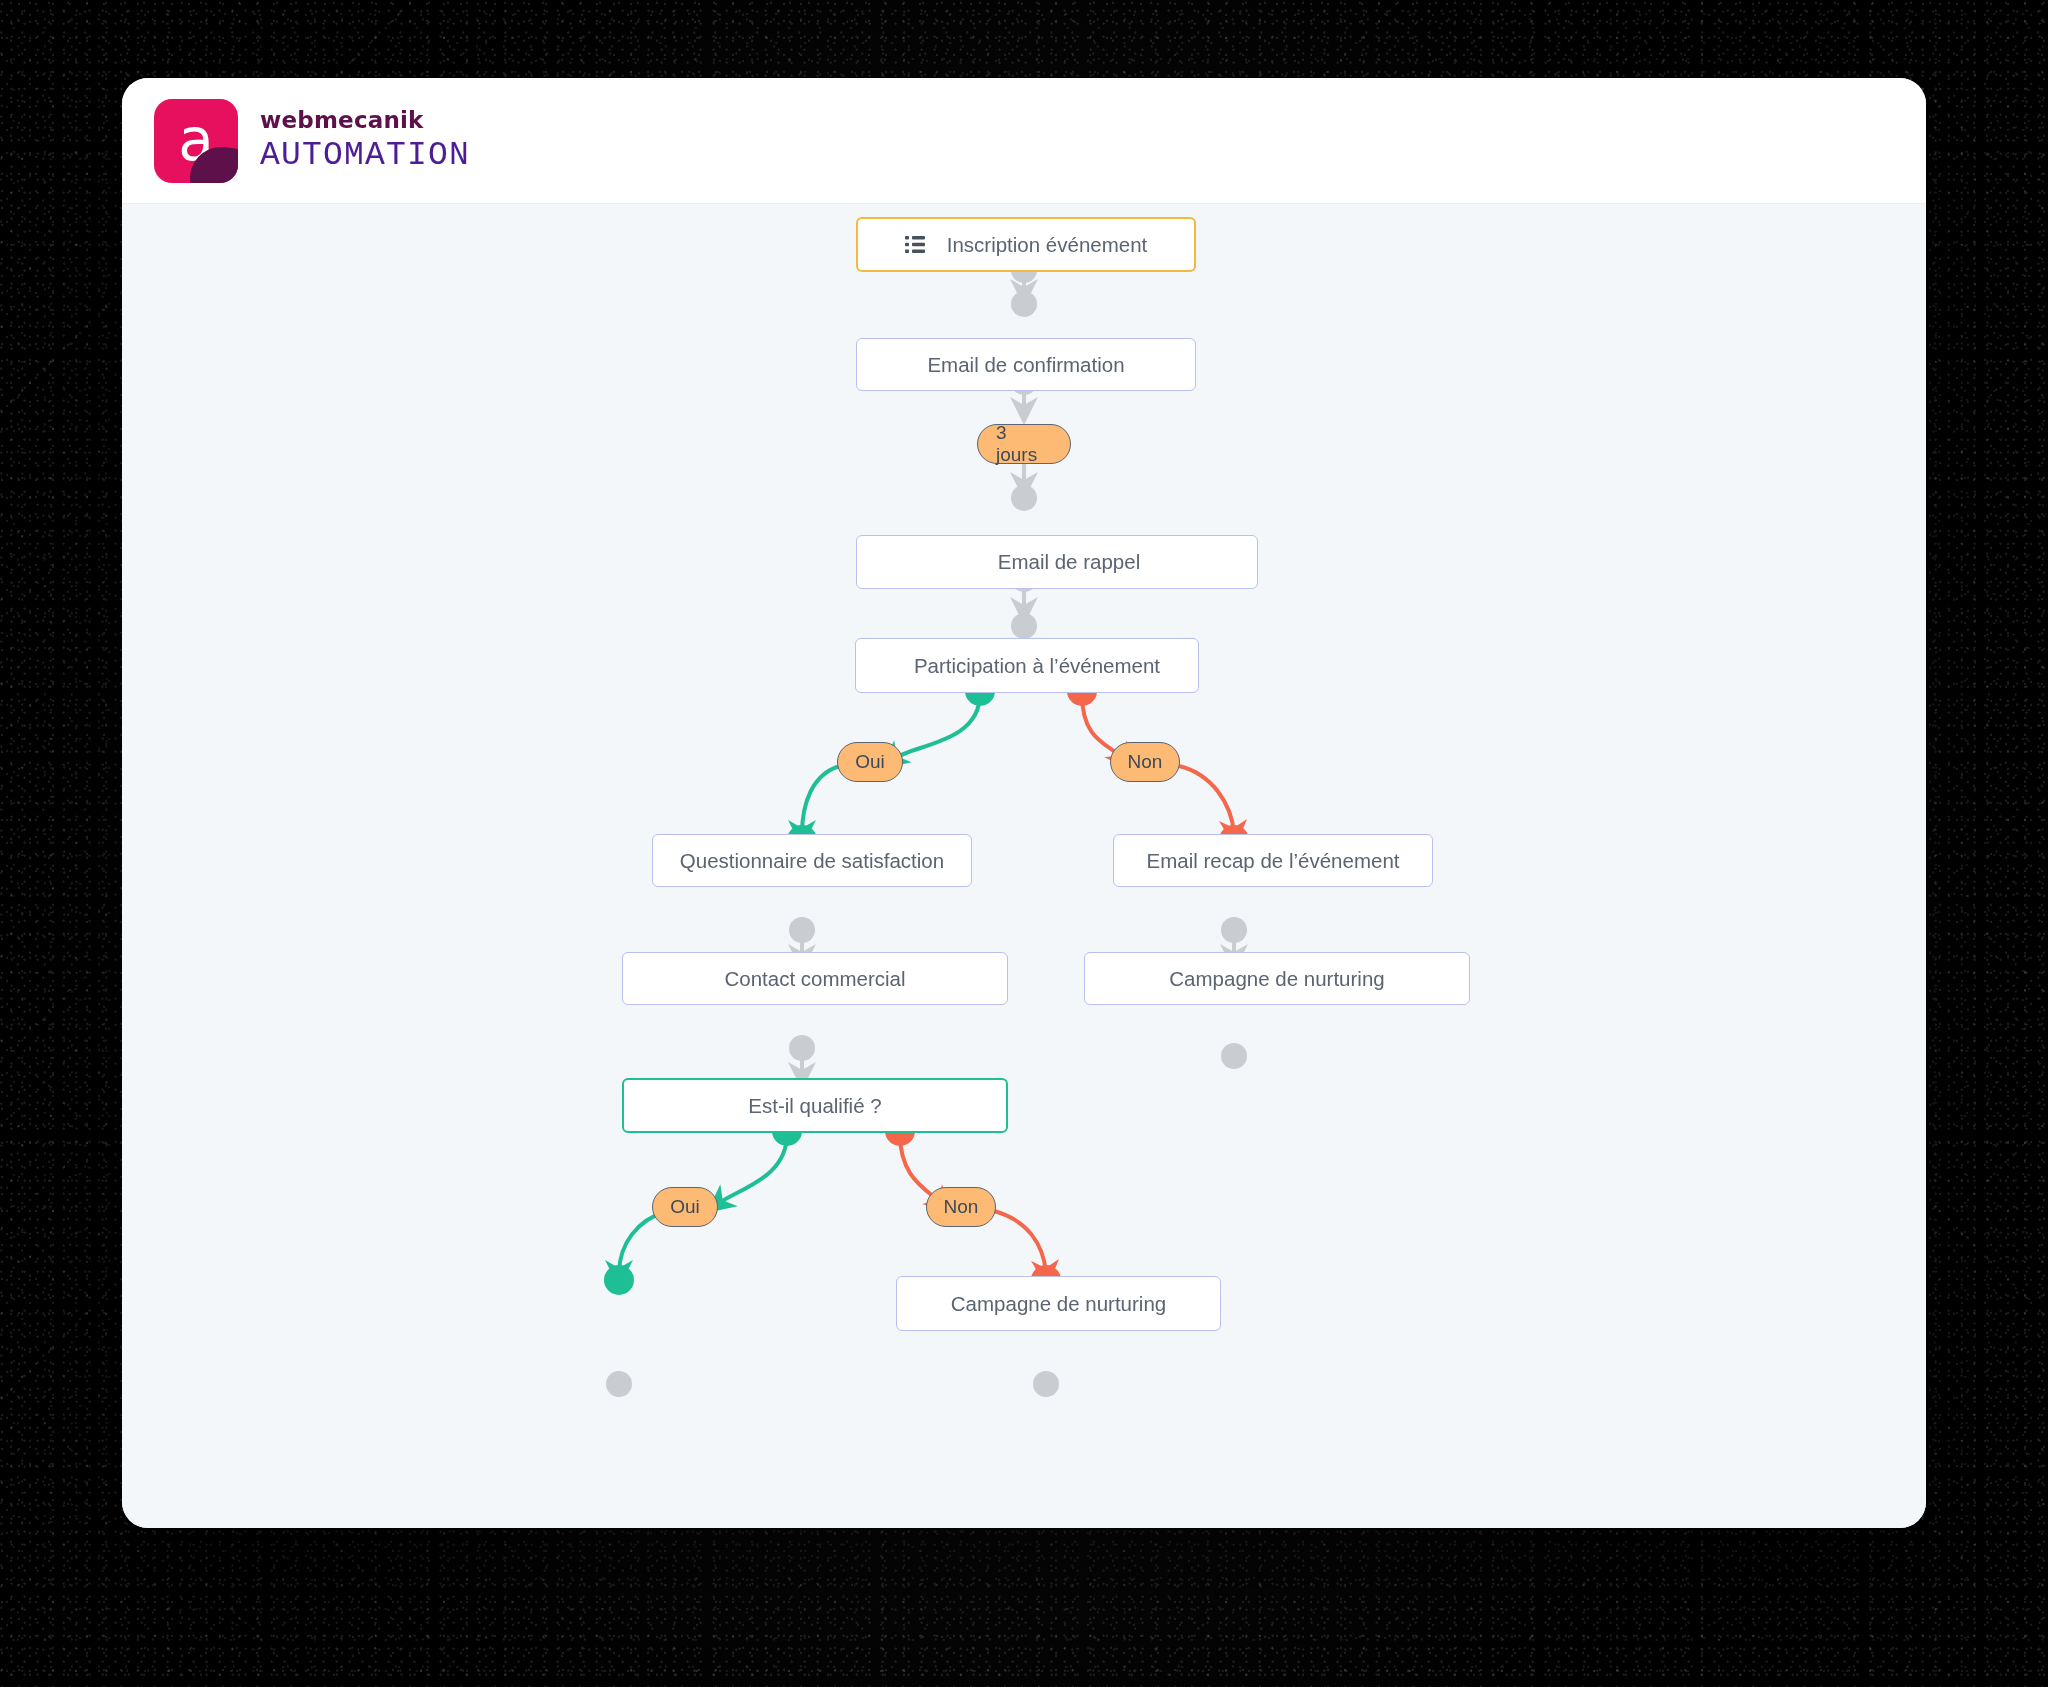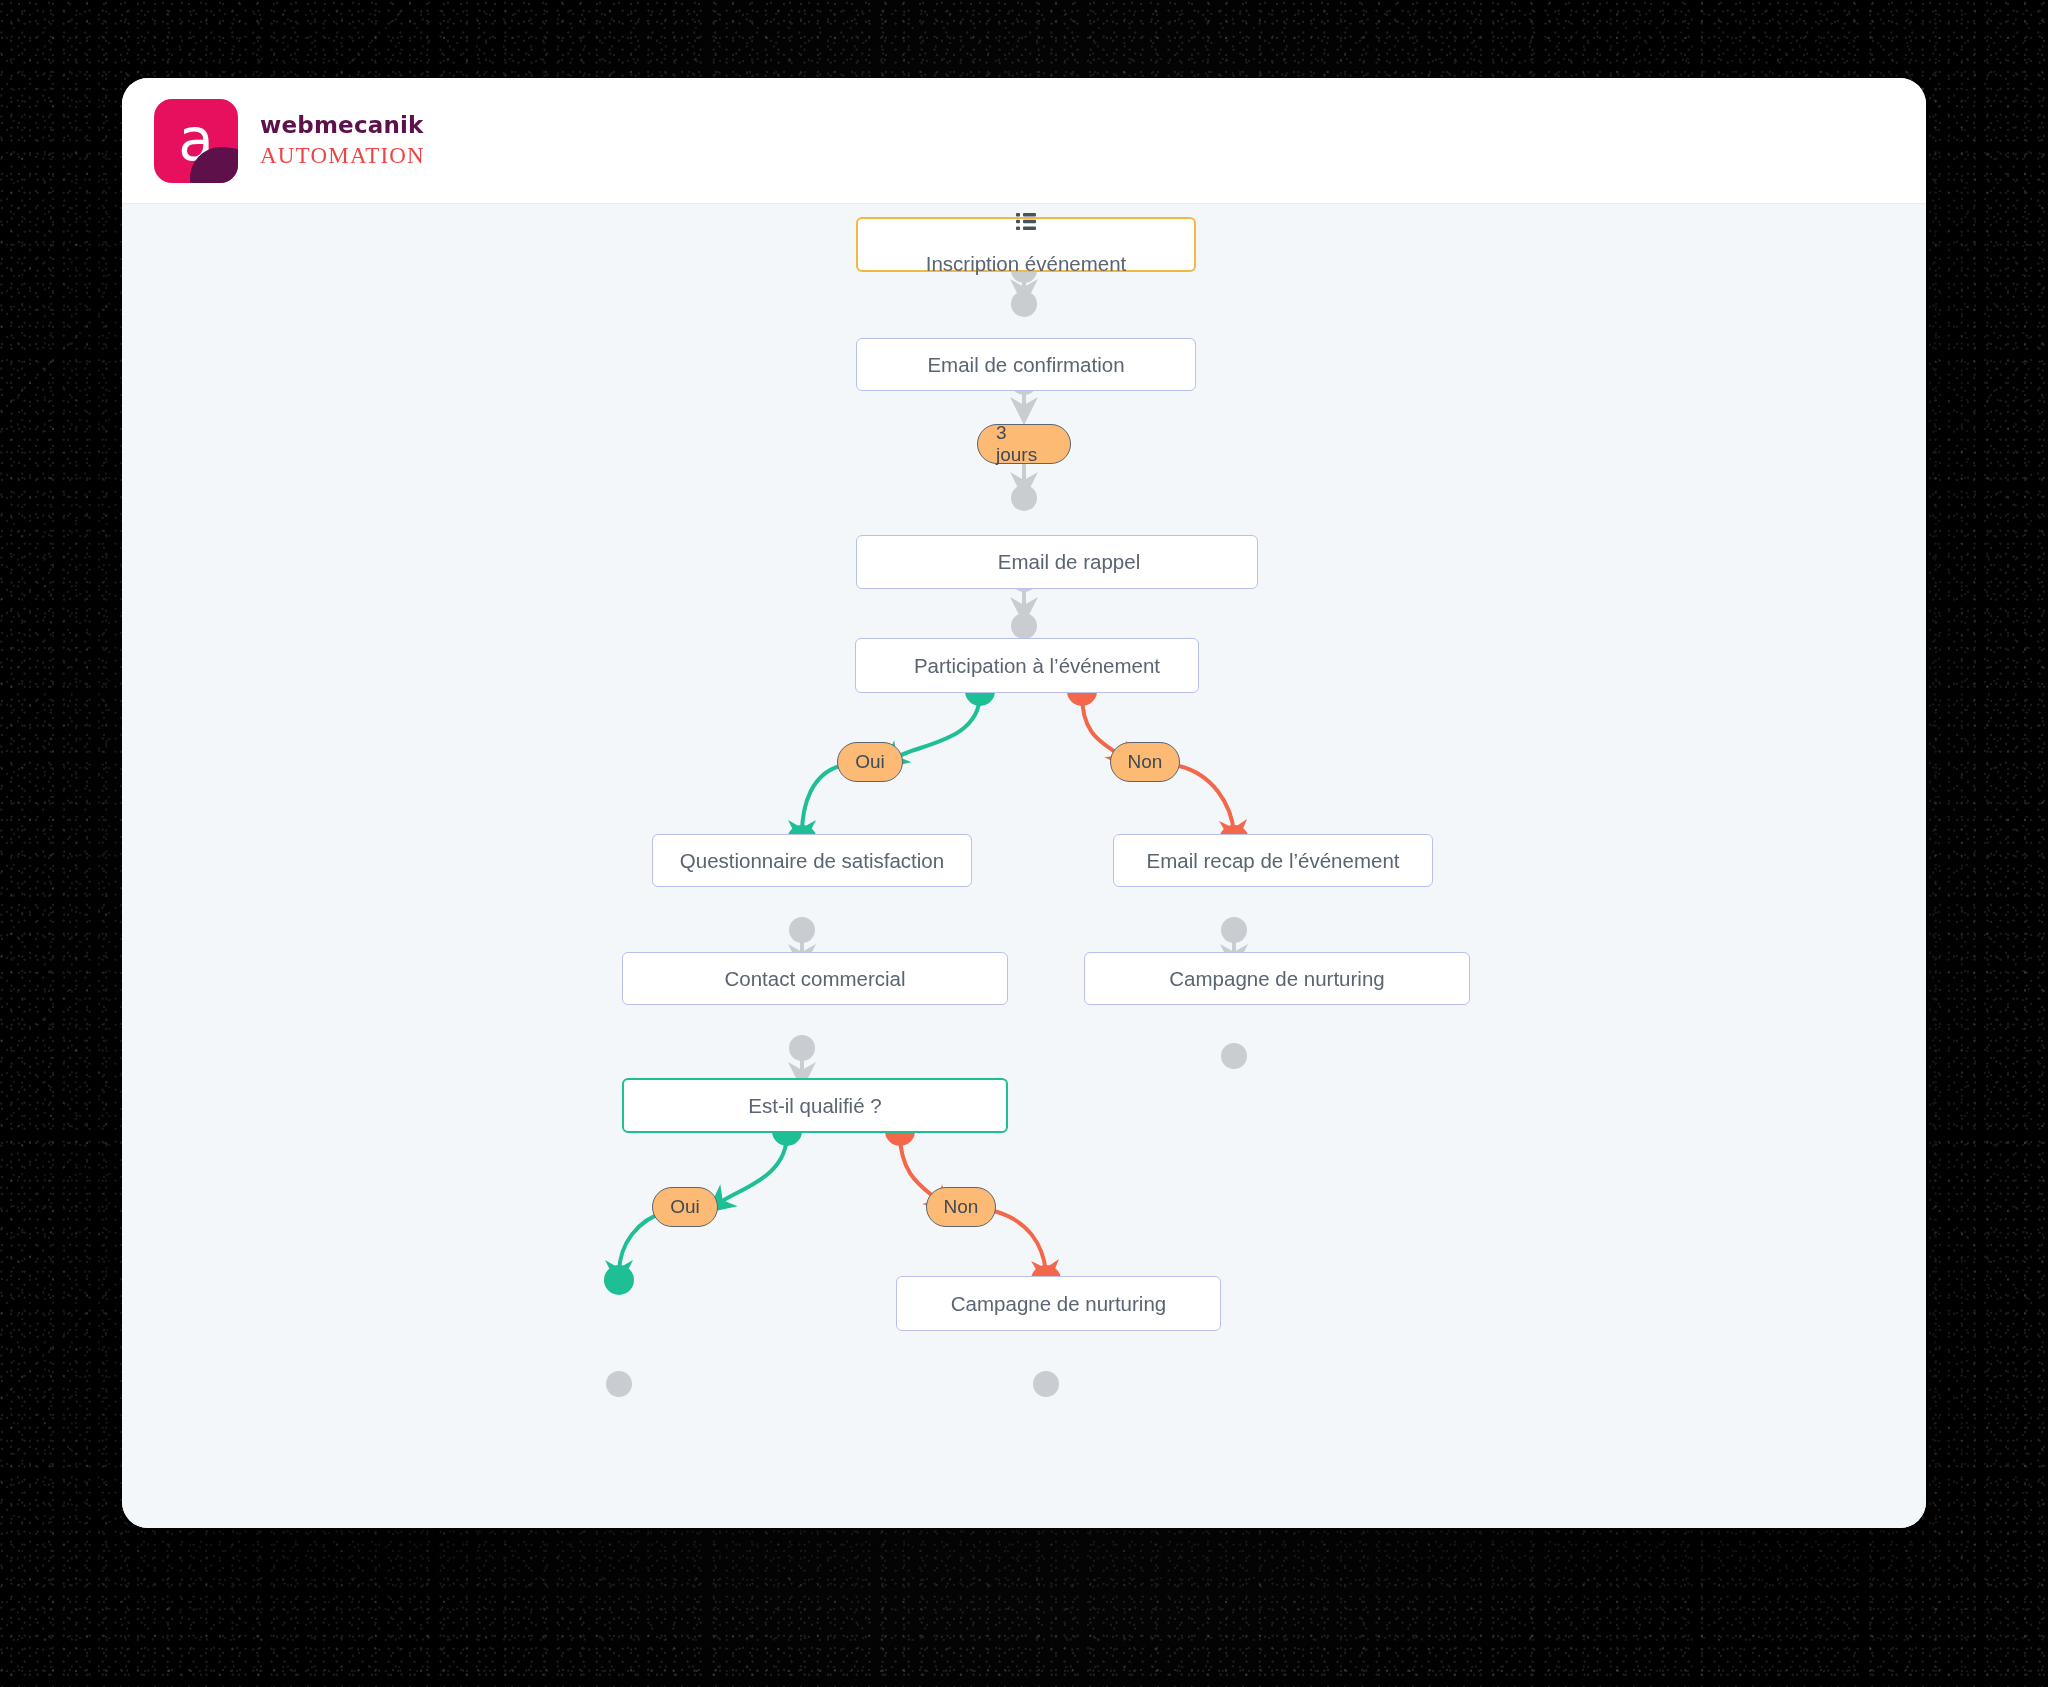--- a/index.html
+++ b/index.html
@@ -89,26 +89,26 @@
 
   .logo-words { margin-left: 22px; line-height: 1; }
   .brand-top {
     color: #5d1049;
     font-size: 23px;
     font-weight: 700;
     letter-spacing: .2px;
     font-family: "DejaVu Sans", sans-serif;
   }
   .brand-bottom {
-    color: #ef4444;
-    font-size: 23px;
+    color: #4c1d95;
+    font-size: 33px;
     font-weight: 400;
     letter-spacing: 1.2px;
     margin-top: 7px;
-    font-family: Liberation Serif, serif;
+    font-family: Liberation Mono, monospace;
   }
 
   
   .canvas {
     position: relative;
     width: 100%;
     height: calc(100% - 126px);
     background: #f3f7fa;
   }
   .canvas-svg {
@@ -127,21 +127,21 @@
     display: flex;
     align-items: center;
     justify-content: center;
     gap: 22px;
     color: #5a6472;
     font-size: 20.5px;
     font-weight: 400;
     font-family: "Liberation Sans", sans-serif;
     z-index: 3;
   }
-  .node.trigger { border-color: #f4b740; border-width: 2px; flex-direction: column; }
+  .node.trigger { border-color: #f4b740; border-width: 2px; }
   .node.decision { border-color: #1fbf96; border-width: 2px; }
 
   .list-icon { display: inline-flex; flex: none; }
 
   .pill {
     position: absolute;
     background: #fdba74;
     border: 1.6px solid #5a6472;
     border-radius: 999px;
     display: flex;

